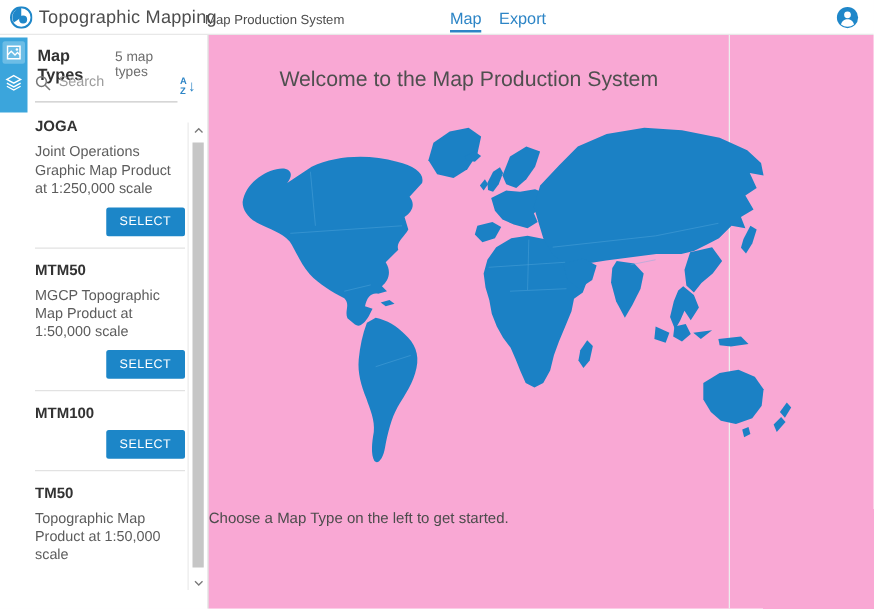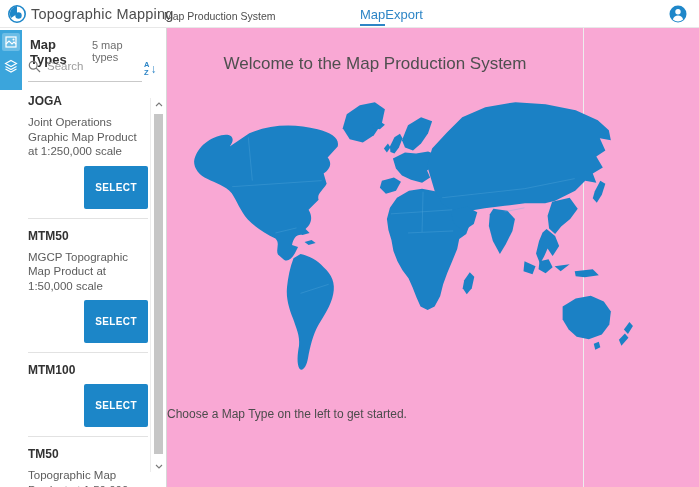--- a/index.html
+++ b/index.html
@@ -8,21 +8,21 @@
   .app { position:relative; width:699px; height:487px; background:#fff; }
 
   
   .header { position:absolute; left:0; top:0; width:699px; height:28px;
             background:#fff; border-bottom:1px solid #e8e8e8; }
   .logo { position:absolute; left:8px; top:5px; width:18px; height:18px; }
   .app-title { position:absolute; left:31px; top:6px; font-size:14.5px; color:#4d4d4d;
                font-weight:400; letter-spacing:.2px; white-space:nowrap; }
   .app-subtitle { position:absolute; left:148px; top:10px; font-size:10.5px; color:#4d4d4d;
                   white-space:nowrap;padding-left:16px; }
-  .tabs { position:absolute; left:360px; top:0; height:28px; display:flex; }
+  .tabs { position:absolute; left:360px; top:0; height:28px; display:flex; gap:14px; }
   .tab { font-size:13px; color:#2d85c6; padding-top:7px; cursor:pointer; position:relative; }
   .tab.active::after { content:""; position:absolute; left:0; right:0; bottom:2px;
                        height:2px; background:#2d85c6; }
   .avatar { position:absolute; right:12px; top:5px; width:18px; height:18px; }
 
   
   .sidebar { position:absolute; left:0; top:28px; width:167px; height:459px;
              background:#fff; border-right:1px solid #d7d7d7; }
   .toolstrip { position:absolute; left:0; top:2px; width:22px; height:60px;
                background:#3ba5dc; display:flex; flex-direction:column; align-items:center;
@@ -46,21 +46,21 @@
   .sort-arrow { font-size:12px; line-height:12px; margin-left:1px; }
 
   .type-list { position:absolute; left:28px; top:56px; width:120px; height:403px;
                overflow:hidden; }
   .type-item { padding:8px 0 9px 0; }
   .type-item + .type-item { border-top:1px solid #e2e2e2; }
   .type-name { font-size:12px; font-weight:bold; color:#323232; padding-top:2px; }
   .type-desc { margin-top:7px; font-size:11.5px; line-height:14.5px; color:#5c5c5c; }
   .type-actions { margin-top:7px; text-align:right; }
   .select-btn { display:inline-block; background:#1c86c8; color:#fff; font-size:10px;
-                font-weight:bold; letter-spacing:.4px; padding:16px 11px; border:none;
+                font-weight:normal; letter-spacing:.4px; padding:6px 11px; border:none;
                 border-radius:2px; cursor:pointer; font-family:"Liberation Sans", sans-serif; }
 
   
   .sb { position:absolute; left:150px; top:70px; width:14px; height:374px;
         border-left:1px solid #ececec; }
   .sb-btn { position:absolute; left:2px; width:11px; height:12px; display:flex;
             align-items:center; justify-content:center; cursor:pointer; }
   .sb-up { top:0; } .sb-down { bottom:0; }
   .sb-thumb { position:absolute; left:3px; top:16px; width:9px; height:340px;
               background:#c6c6c6; cursor:pointer; }

